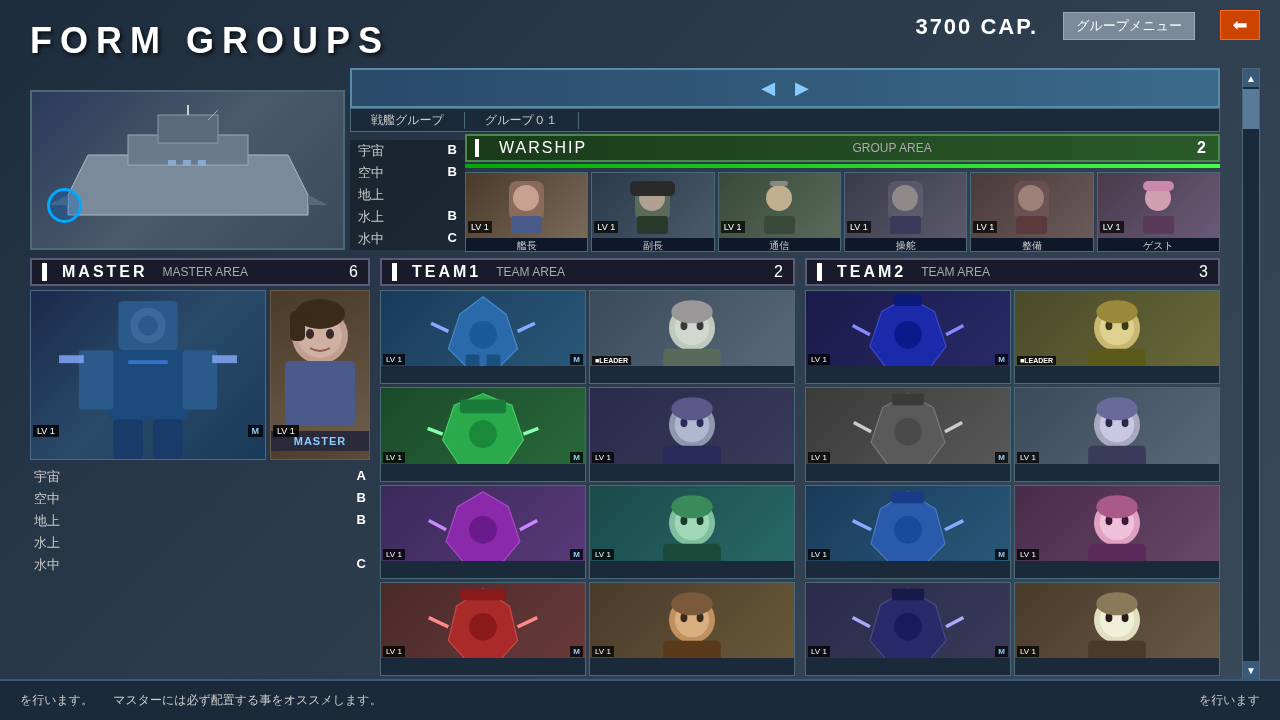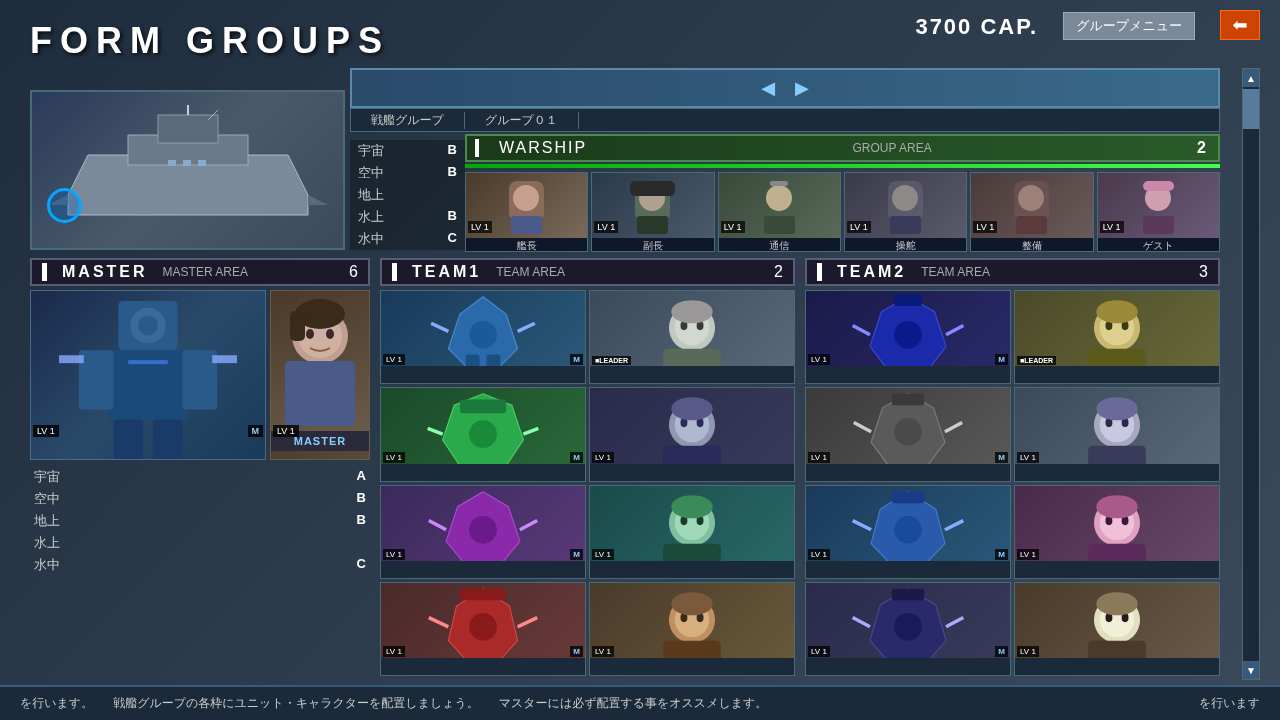--- a/index.html
+++ b/index.html
@@ -454,21 +454,21 @@
       position: absolute;
       bottom: 0;
     }
 
     
     .status-bar {
       position: absolute;
       bottom: 0;
       left: 0;
       right: 0;
-      height: 35px;
+      height: 41px;
       background: #1a2a3a;
       border-top: 2px solid #3a5a7a;
       display: flex;
       align-items: center;
       padding: 1px 20px;
       gap: 20px;
     }
     .status-text {
       font-size: 12px;
       color: #ccc;
@@ -951,16 +951,15 @@
 </div>
 
 <div class="scrollbar">
   <div class="scroll-arrow">▲</div>
   <div class="scrollbar-thumb"></div>
   <div class="scroll-arrow bottom">▼</div>
 </div>
 
 <div class="status-bar">
   <span class="status-text">を行います。</span>
-  <span class="status-text">戦艦グループの各枠にユニット・キャラクターを配置しましょう。</span>
   <span class="status-text">マスターには必ず配置する事をオススメします。</span>
   <span class="status-text" style="margin-left:auto;">を行います</span>
 </div>
 
 </body></html>

